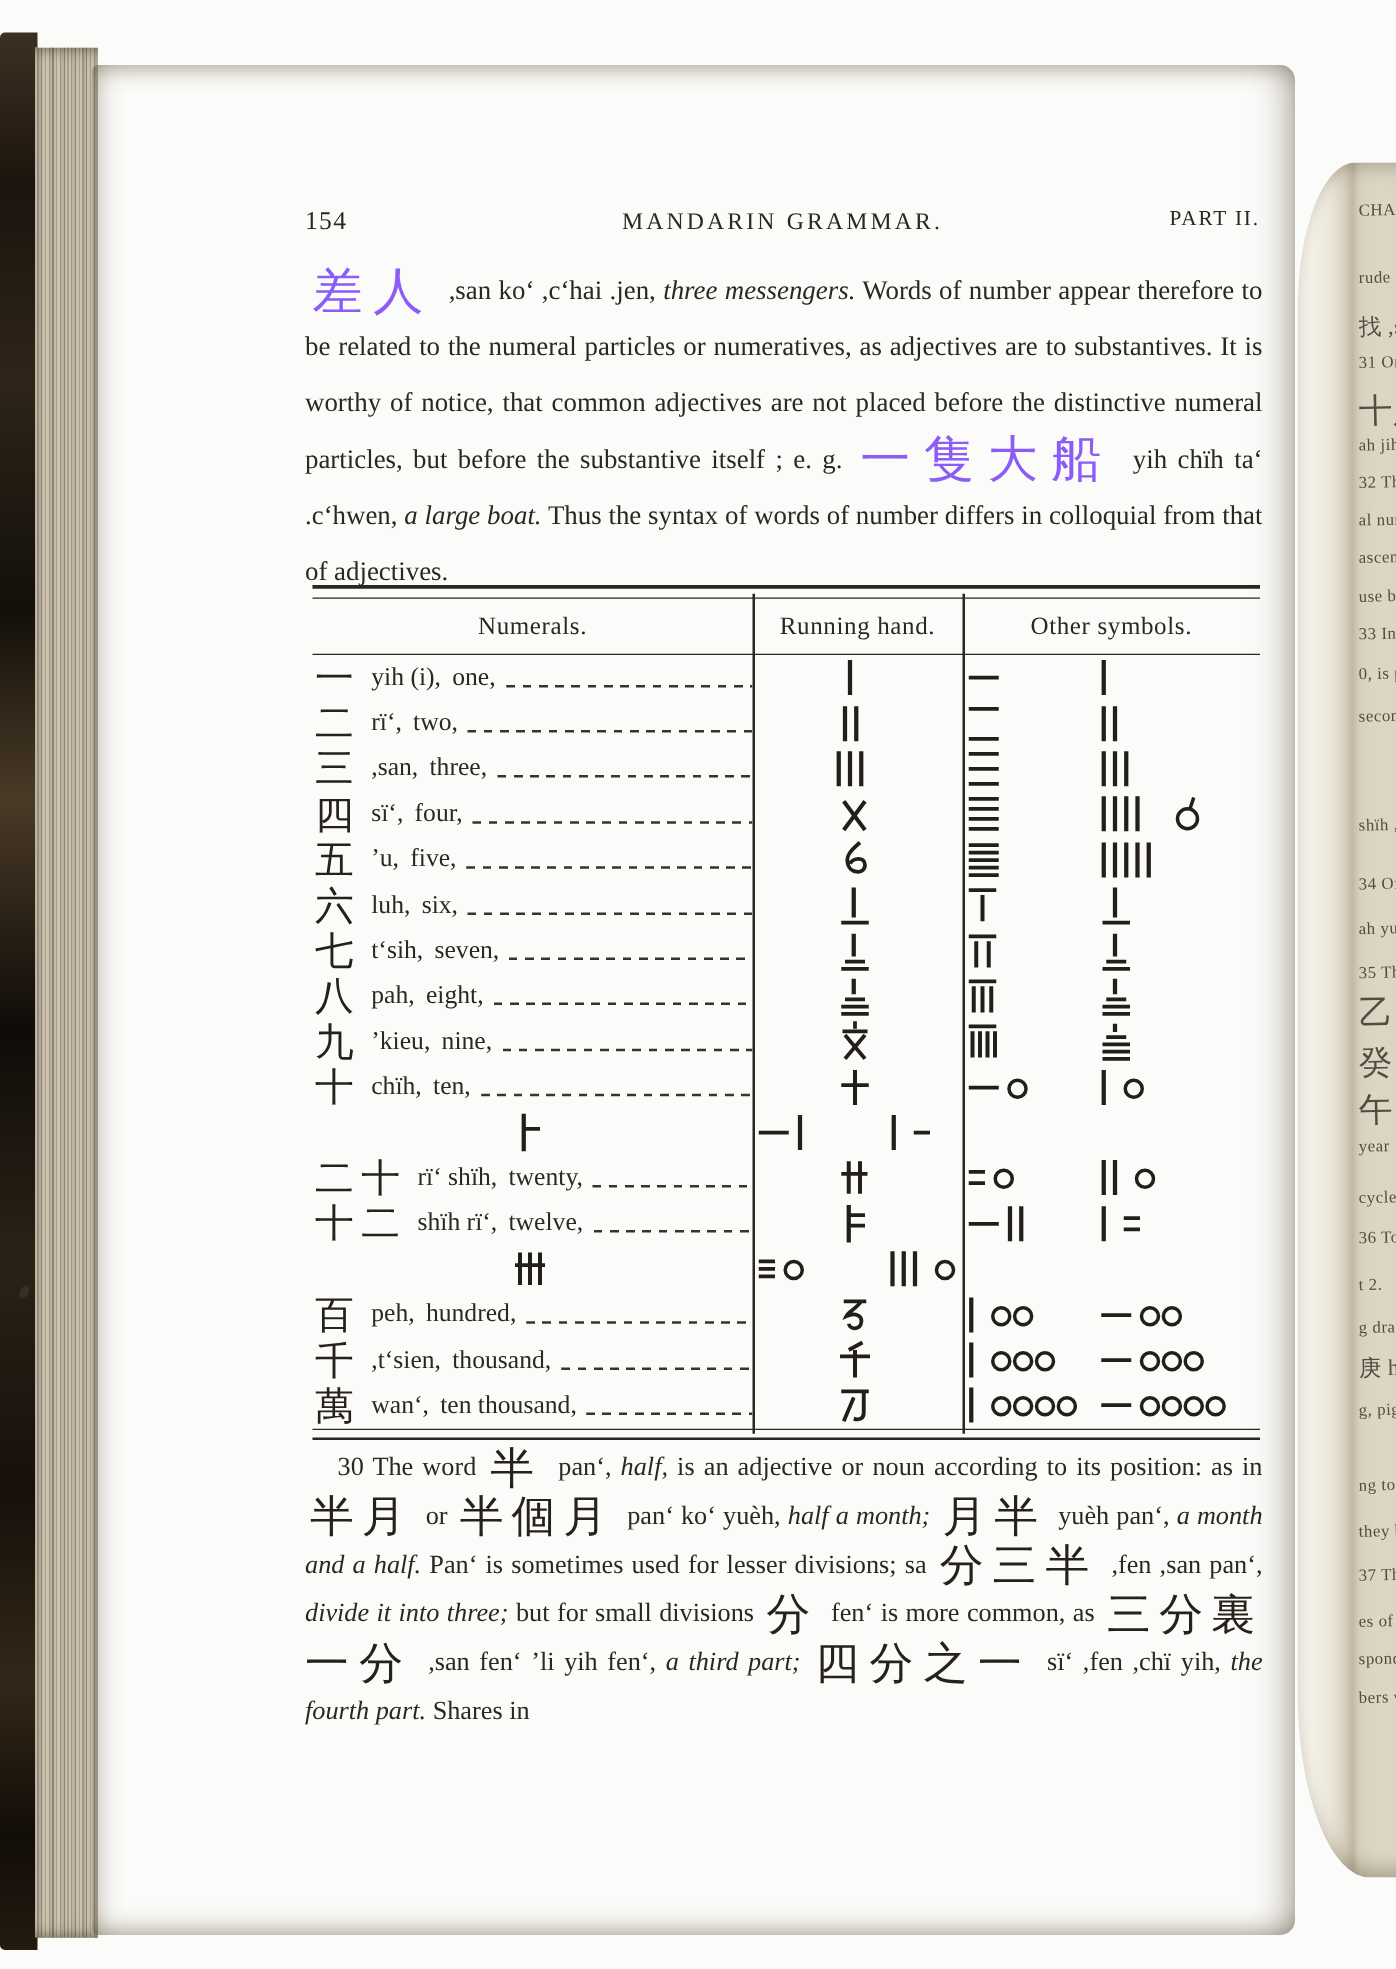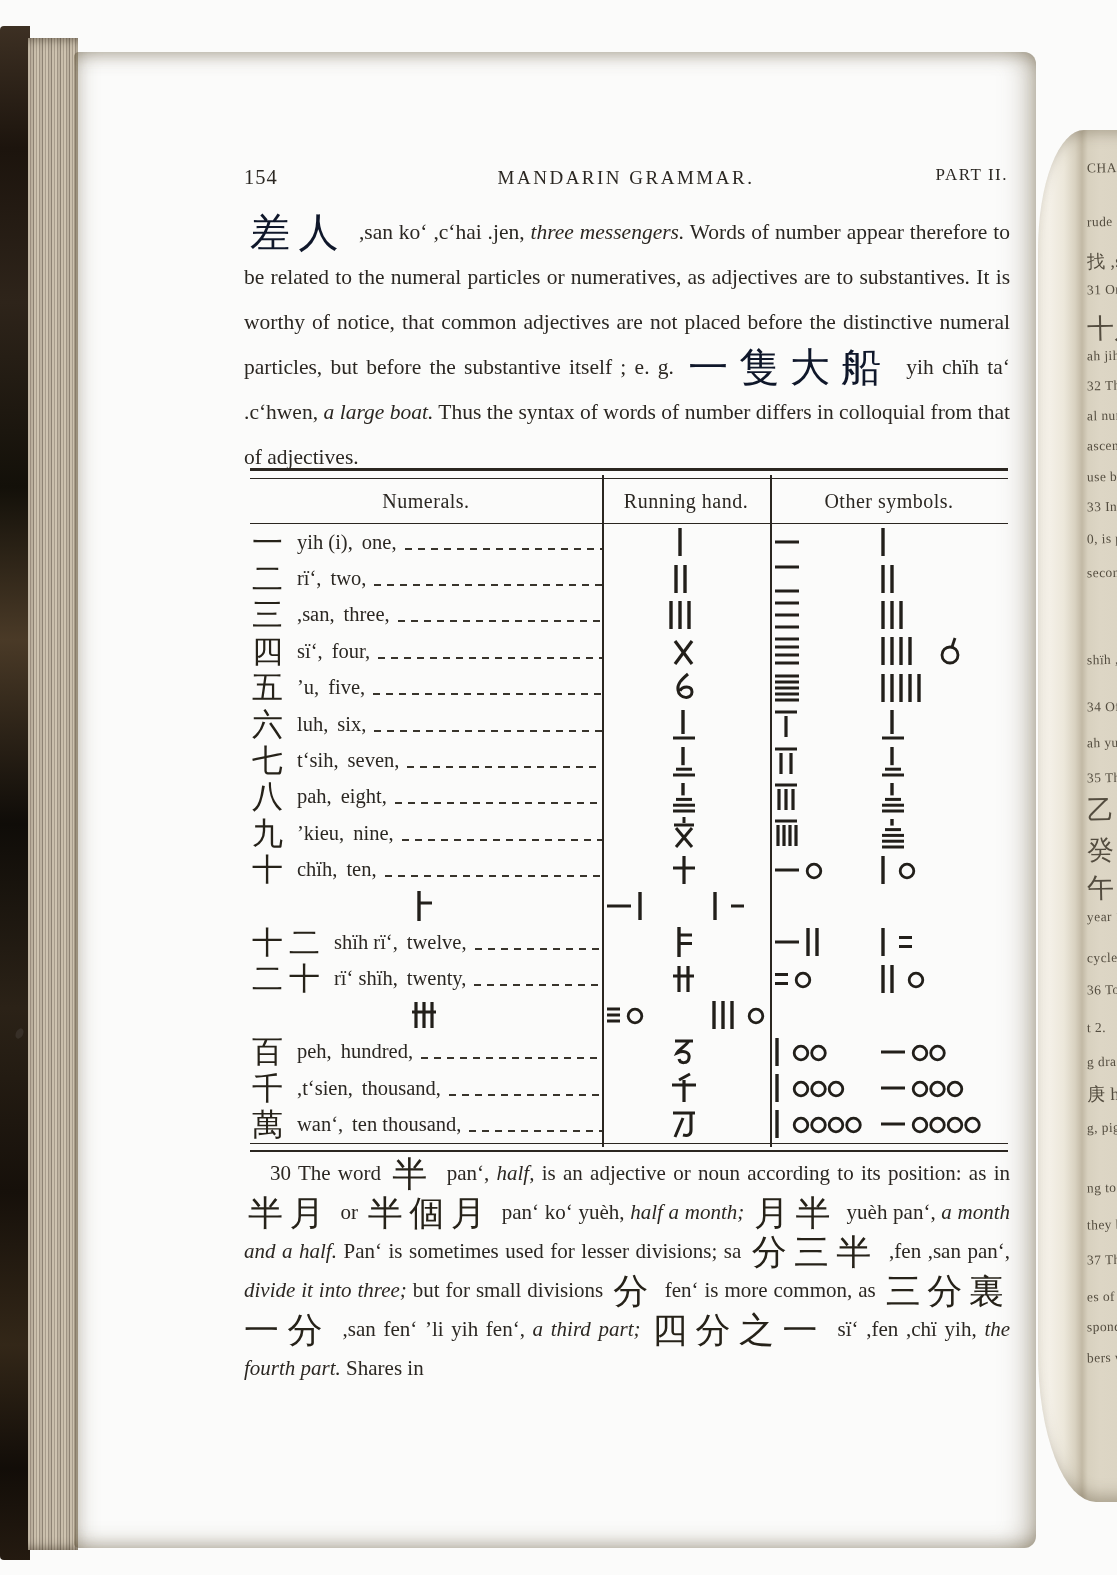--- a/index.html
+++ b/index.html
@@ -38,21 +38,21 @@
   .page-head{position:absolute;left:170px;top:112px;width:764px;height:30px;font-size:19px;}
   .pnum{position:absolute;left:0;top:2px;font-size:20.5px;letter-spacing:1px;}
   .ptitle{position:absolute;left:50%;top:3px;transform:translateX(-50%);letter-spacing:2.5px;white-space:nowrap;}
   .ppart{position:absolute;right:0;top:1px;font-size:17px;letter-spacing:1.5px;margin-left:33px;}
 
   .para{position:absolute;left:170px;width:766px;text-align:justify;color:#2b2722;}
   .para-top{top:158px;font-size:21.5px;line-height:45px;}
   .para-bottom{top:1102px;font-size:21px;line-height:39px;text-indent:26px;}
   .para .it{font-style:italic;}
   .para .cjk{font-size:35px;line-height:0;vertical-align:-6px;letter-spacing:6px;margin:0 4px;color:#262219;}
-  .para .cjkB{font-size:40px;line-height:0;vertical-align:-7px;letter-spacing:8px;margin:0 6px;color:#0f172a;}
+  .para .cjkB{font-size:40px;line-height:0;vertical-align:-7px;letter-spacing:8px;margin:0 6px;color:#8b5cf6;}
 
   
   .numeral-table{position:absolute;left:176px;top:416px;width:758px;}
   .rule-top{height:7px;border-top:3.4px solid #2b2620;border-bottom:1.4px solid #2b2620;}
   .t-head{display:grid;grid-template-columns:352px 168px 238px;height:44px;align-items:center;
           text-align:center;font-size:20px;letter-spacing:.5px;}
   .rule-mid{border-top:1.6px solid #2b2620;}
   .rule-bot{height:6px;border-top:1.3px solid #2b2620;border-bottom:2.6px solid #2b2620;}
   .vline{position:absolute;width:1.6px;background:#2b2620;top:7px;bottom:5px;}
   .vl1{left:352px;} .vl2{left:520px;}
@@ -420,20 +420,51 @@
               <div class="ob">
                 <svg height="34" class="sym" width="38" viewBox="0 0 38 34">
                   <line x1="3" y1="3" x2="3" y2="31" stroke="#221f1a" stroke-width="3.4"></line>
                   <line x1="19" y1="17" x2="32" y2="17" stroke="#221f1a" stroke-width="3"></line>
                 </svg>
               </div>
             </div>
           </div>
           <div class="t-row">
             <div class="num-cell">
+              <span class="hz">二十</span>
+              <span class="rom">rï‘ shïh,</span>
+              <span class="eng">twenty,</span>
+              <span class="lead"></span>
+            </div>
+            <div class="sym-cell">
+              <svg height="34" class="sym" width="28" viewBox="0 0 28 34">
+                <line x1="7" y1="4" x2="7" y2="30" stroke="#221f1a" stroke-width="3.2"></line>
+                <line x1="16" y1="4" x2="16" y2="30" stroke="#221f1a" stroke-width="3.2"></line>
+                <line x1="1" y1="14" x2="22" y2="14" stroke="#221f1a" stroke-width="3"></line>
+              </svg>
+            </div>
+            <div class="other-cell">
+              <div class="oa">
+                <svg height="34" class="sym" width="43" viewBox="0 0 43 34">
+                  <line x1="1" y1="12.5" x2="14" y2="12.5" stroke="#221f1a" stroke-width="3"></line>
+                  <line x1="1" y1="21.5" x2="14" y2="21.5" stroke="#221f1a" stroke-width="3"></line>
+                  <circle cx="29" cy="18" r="6.8" fill="none" stroke="#221f1a" stroke-width="2.8"></circle>
+                </svg>
+              </div>
+              <div class="ob">
+                <svg height="34" class="sym" width="50" viewBox="0 0 50 34">
+                  <line x1="3" y1="3" x2="3" y2="31" stroke="#221f1a" stroke-width="3.4"></line>
+                  <line x1="12" y1="3" x2="12" y2="31" stroke="#221f1a" stroke-width="3.4"></line>
+                  <circle cx="36" cy="18" r="6.8" fill="none" stroke="#221f1a" stroke-width="2.8"></circle>
+                </svg>
+              </div>
+            </div>
+          </div>
+          <div class="t-row">
+            <div class="num-cell">
               <span class="hz">十二</span>
               <span class="rom">shïh rï‘,</span>
               <span class="eng">twelve,</span>
               <span class="lead"></span>
             </div>
             <div class="sym-cell">
               <svg height="34" class="sym" width="23" viewBox="0 0 23 34">
                 <line x1="4" y1="2" x2="4" y2="32" stroke="#221f1a" stroke-width="3.4"></line>
                 <line x1="4" y1="10" x2="17" y2="10" stroke="#221f1a" stroke-width="3"></line>
                 <line x1="4" y1="18.5" x2="17" y2="18.5" stroke="#221f1a" stroke-width="3"></line>
@@ -445,51 +476,20 @@
                   <line x1="1" y1="17" x2="25" y2="17" stroke="#221f1a" stroke-width="3"></line>
                   <line x1="34" y1="3" x2="34" y2="31" stroke="#221f1a" stroke-width="3.4"></line>
                   <line x1="43" y1="3" x2="43" y2="31" stroke="#221f1a" stroke-width="3.4"></line>
                 </svg>
               </div>
               <div class="ob">
                 <svg height="34" class="sym" width="38" viewBox="0 0 38 34">
                   <line x1="3" y1="3" x2="3" y2="31" stroke="#221f1a" stroke-width="3.4"></line>
                   <line x1="19" y1="12.5" x2="32" y2="12.5" stroke="#221f1a" stroke-width="3"></line>
                   <line x1="19" y1="21.5" x2="32" y2="21.5" stroke="#221f1a" stroke-width="3"></line>
-                </svg>
-              </div>
-            </div>
-          </div>
-          <div class="t-row">
-            <div class="num-cell">
-              <span class="hz">二十</span>
-              <span class="rom">rï‘ shïh,</span>
-              <span class="eng">twenty,</span>
-              <span class="lead"></span>
-            </div>
-            <div class="sym-cell">
-              <svg height="34" class="sym" width="28" viewBox="0 0 28 34">
-                <line x1="7" y1="4" x2="7" y2="30" stroke="#221f1a" stroke-width="3.2"></line>
-                <line x1="16" y1="4" x2="16" y2="30" stroke="#221f1a" stroke-width="3.2"></line>
-                <line x1="1" y1="14" x2="22" y2="14" stroke="#221f1a" stroke-width="3"></line>
-              </svg>
-            </div>
-            <div class="other-cell">
-              <div class="oa">
-                <svg height="34" class="sym" width="43" viewBox="0 0 43 34">
-                  <line x1="1" y1="12.5" x2="14" y2="12.5" stroke="#221f1a" stroke-width="3"></line>
-                  <line x1="1" y1="21.5" x2="14" y2="21.5" stroke="#221f1a" stroke-width="3"></line>
-                  <circle cx="29" cy="18" r="6.8" fill="none" stroke="#221f1a" stroke-width="2.8"></circle>
-                </svg>
-              </div>
-              <div class="ob">
-                <svg height="34" class="sym" width="50" viewBox="0 0 50 34">
-                  <line x1="3" y1="3" x2="3" y2="31" stroke="#221f1a" stroke-width="3.4"></line>
-                  <line x1="12" y1="3" x2="12" y2="31" stroke="#221f1a" stroke-width="3.4"></line>
-                  <circle cx="36" cy="18" r="6.8" fill="none" stroke="#221f1a" stroke-width="2.8"></circle>
                 </svg>
               </div>
             </div>
           </div>
           <div class="t-row">
             <div class="sym-cell">
               <svg height="34" class="sym" width="31" viewBox="0 0 31 34">
                 <line x1="5" y1="4" x2="5" y2="30" stroke="#221f1a" stroke-width="3.2"></line>
                 <line x1="13" y1="4" x2="13" y2="30" stroke="#221f1a" stroke-width="3.2"></line>
                 <line x1="21" y1="4" x2="21" y2="30" stroke="#221f1a" stroke-width="3.2"></line>

